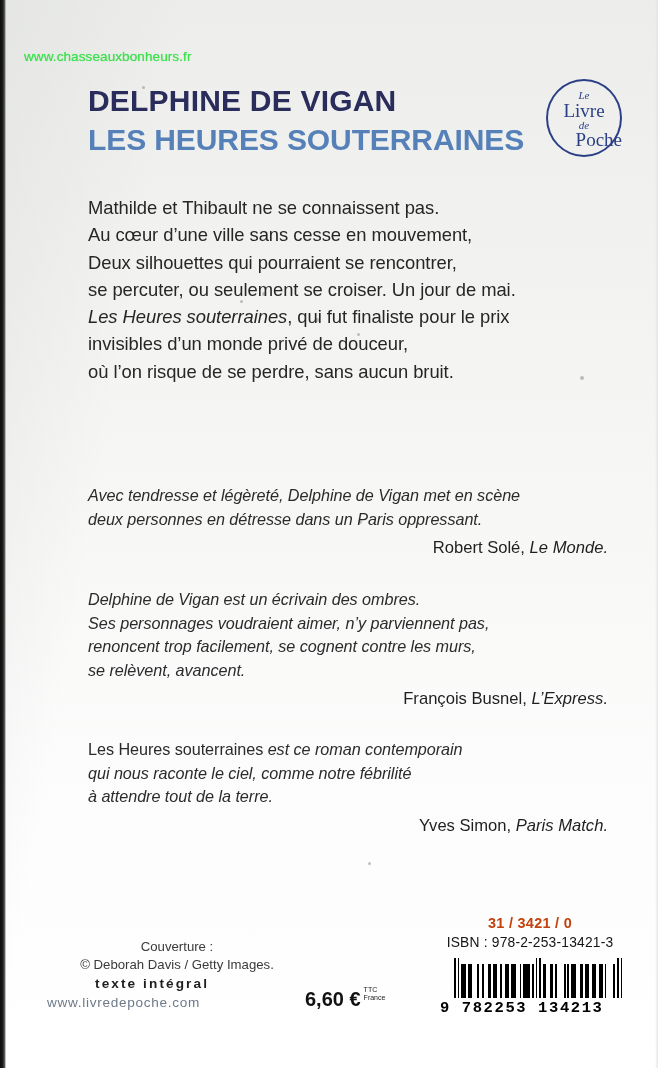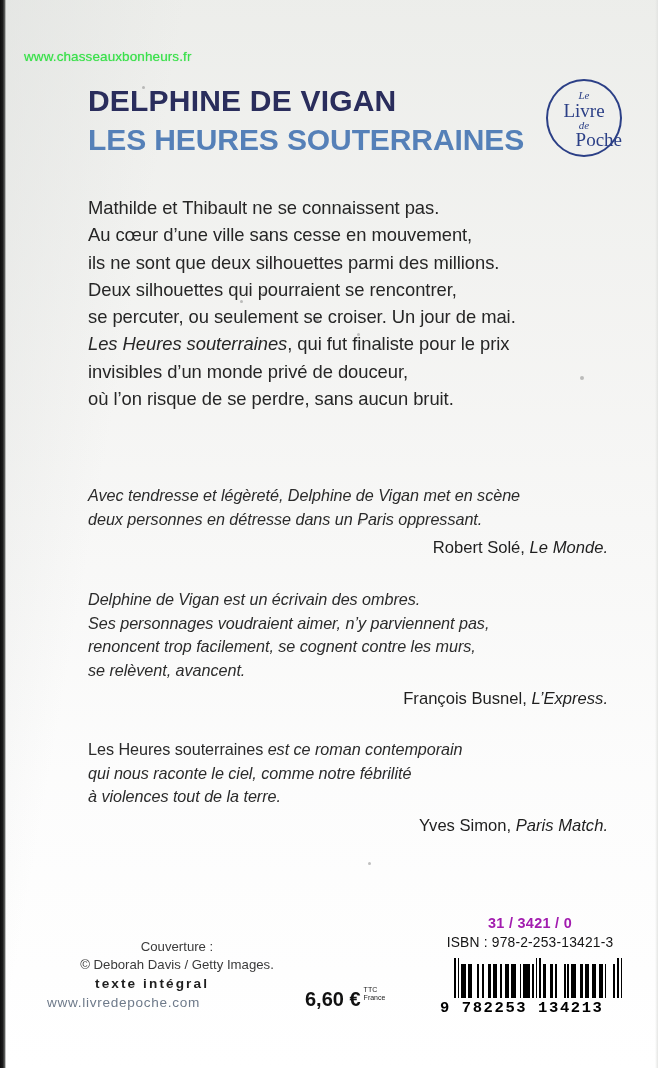--- a/index.html
+++ b/index.html
@@ -200,21 +200,21 @@
   #footer-right {
     position: absolute;
     left: 432px;
     top: 915px;
     width: 196px;
     text-align: center;
   }
   #catalog-code {
     font-size: 14.4px;
     font-weight: bold;
-    color: #a21caf;
+    color: #c2410c;
     letter-spacing: 0.3px;
     white-space: nowrap;
   }
   #isbn {
     margin-top: 4px;
     font-size: 13.8px;
     color: #141414;
     letter-spacing: 0.2px;
     white-space: nowrap;
   }
@@ -280,21 +280,20 @@
     <div id="logo-oval"></div>
     <div class="logo-line" id="logo-le">Le</div>
     <div class="logo-line" id="logo-livre">Livre</div>
     <div class="logo-line" id="logo-de">de</div>
     <div class="logo-line" id="logo-poche">Poche</div>
   </div>
 
   <div id="description">
     <div class="ln">Mathilde et Thibault ne se connaissent pas.</div>
     <div class="ln">Au cœur d’une ville sans cesse en mouvement,</div>
-    <div class="ln">ils ne sont que deux silhouettes parmi des millions.</div>
     <div class="ln">Deux silhouettes qui pourraient se rencontrer,</div>
     <div class="ln">se percuter, ou seulement se croiser. Un jour de mai.</div>
     <div class="ln"><em>Les Heures souterraines</em><span>, qui fut finaliste pour le prix</span></div>
     <div class="ln">invisibles d’un monde privé de douceur,</div>
     <div class="ln">où l’on risque de se perdre, sans aucun bruit.</div>
   </div>
 
   <div id="quotes">
 
     <div class="quote-block" id="quote-block-1">
@@ -312,21 +311,21 @@
         <div class="ln">renoncent trop facilement, se cognent contre les murs,</div>
         <div class="ln">se relèvent, avancent.</div>
       </div>
       <div class="quote-attrib"><span>François Busnel, </span><span class="outlet">L’Express.</span></div>
     </div>
 
     <div class="quote-block" id="quote-block-3">
       <div class="quote-body">
         <div class="ln"><span class="roman">Les Heures souterraines</span><span> est ce roman contemporain</span></div>
         <div class="ln">qui nous raconte le ciel, comme notre fébrilité</div>
-        <div class="ln">à violences tout de la terre.</div>
+        <div class="ln">à attendre tout de la terre.</div>
       </div>
       <div class="quote-attrib"><span>Yves Simon, </span><span class="outlet">Paris Match.</span></div>
     </div>
 
   </div>
 
   <div id="footer-left">
     <div id="credit-label">Couverture :</div>
     <div id="credit-value">© Deborah Davis / Getty Images.</div>
     <div id="texte-integral">texte intégral</div>

